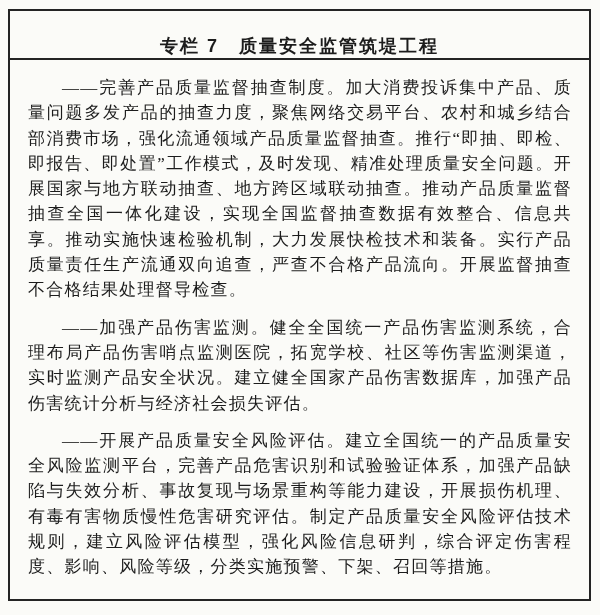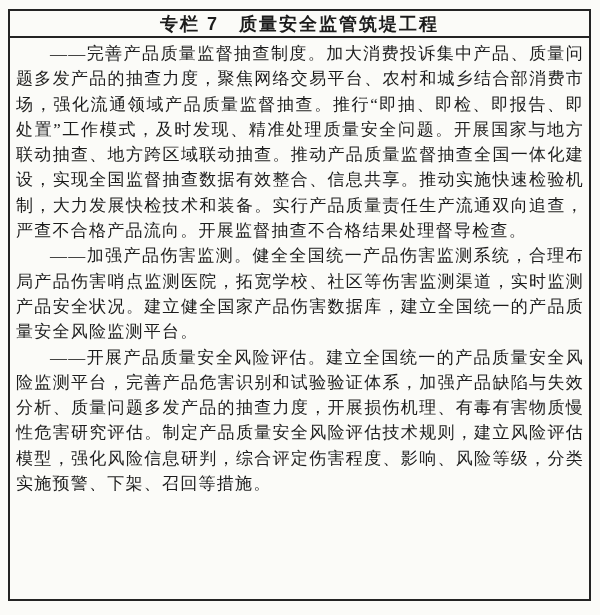--- a/index.html
+++ b/index.html
@@ -31,39 +31,40 @@
     height: 27px;
     line-height: 26px;
     border-bottom: 2px solid var(--border);
     text-align: center;
     font-family: "Liberation Sans", sans-serif;
     font-weight: bold;
     font-size: 18px;
     letter-spacing: 2px;
     white-space: nowrap;
     overflow: hidden;
+    margin-top: 22px;
   }
   .box-body {
     padding: 3px 5px 0 6px;
   }
   .box-body p {
-    margin: 0;
+    margin: 12px;
     font-size: 17px;
     line-height: 25.3px;
     letter-spacing: 1.25px;
     text-indent: 2em;
     text-align: justify;
     text-justify: inter-character;
     word-break: break-all;
     overflow-wrap: anywhere;
   }
 </style>
 </head>
 <body>
 
 <div class="callout-box">
   <div class="box-title">专栏 7　质量安全监管筑堤工程</div>
   <div class="box-body">
     <p>——完善产品质量监督抽查制度。加大消费投诉集中产品、质量问题多发产品的抽查力度，聚焦网络交易平台、农村和城乡结合部消费市场，强化流通领域产品质量监督抽查。推行“即抽、即检、即报告、即处置”工作模式，及时发现、精准处理质量安全问题。开展国家与地方联动抽查、地方跨区域联动抽查。推动产品质量监督抽查全国一体化建设，实现全国监督抽查数据有效整合、信息共享。推动实施快速检验机制，大力发展快检技术和装备。实行产品质量责任生产流通双向追查，严查不合格产品流向。开展监督抽查不合格结果处理督导检查。</p>
-    <p>——加强产品伤害监测。健全全国统一产品伤害监测系统，合理布局产品伤害哨点监测医院，拓宽学校、社区等伤害监测渠道，实时监测产品安全状况。建立健全国家产品伤害数据库，建立全国统一的产品质量安全风险监测平台。</p>
-    <p>——开展产品质量安全风险评估。建立全国统一的产品质量安全风险监测平台，完善产品危害识别和试验验证体系，加强产品缺陷与失效分析、质量问题多发产品的抽查力度，开展损伤机理、有毒有害物质慢性危害研究评估。制定产品质量安全风险评估技术规则，建立风险评估模型，强化风险信息研判，综合评定伤害程度、影响、风险等级，分类实施预警、下架、召回等措施。</p>
+    <p>——加强产品伤害监测。健全全国统一产品伤害监测系统，合理布局产品伤害哨点监测医院，拓宽学校、社区等伤害监测渠道，实时监测产品安全状况。建立健全国家产品伤害数据库，加强产品伤害统计分析与经济社会损失评估。</p>
+    <p>——开展产品质量安全风险评估。建立全国统一的产品质量安全风险监测平台，完善产品危害识别和试验验证体系，加强产品缺陷与失效分析、事故复现与场景重构等能力建设，开展损伤机理、有毒有害物质慢性危害研究评估。制定产品质量安全风险评估技术规则，建立风险评估模型，强化风险信息研判，综合评定伤害程度、影响、风险等级，分类实施预警、下架、召回等措施。</p>
   </div>
 </div>
 
 </body></html>

